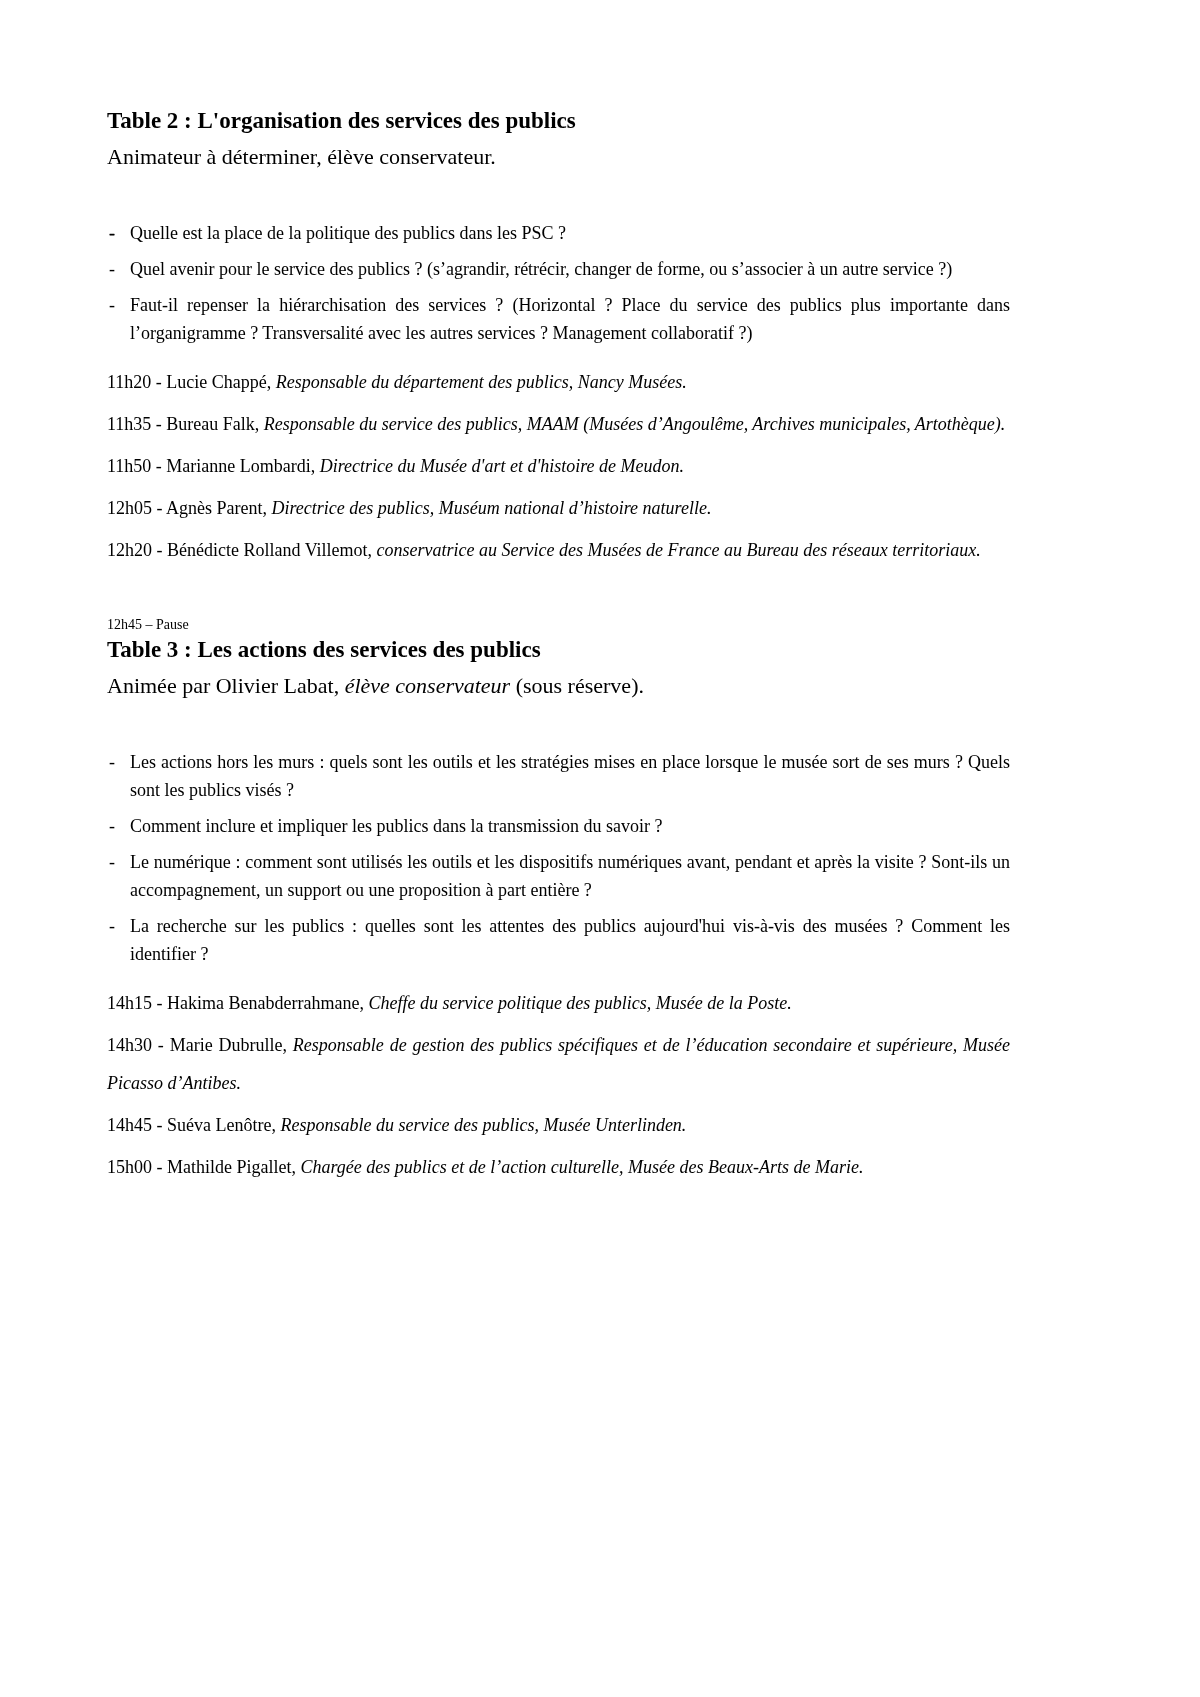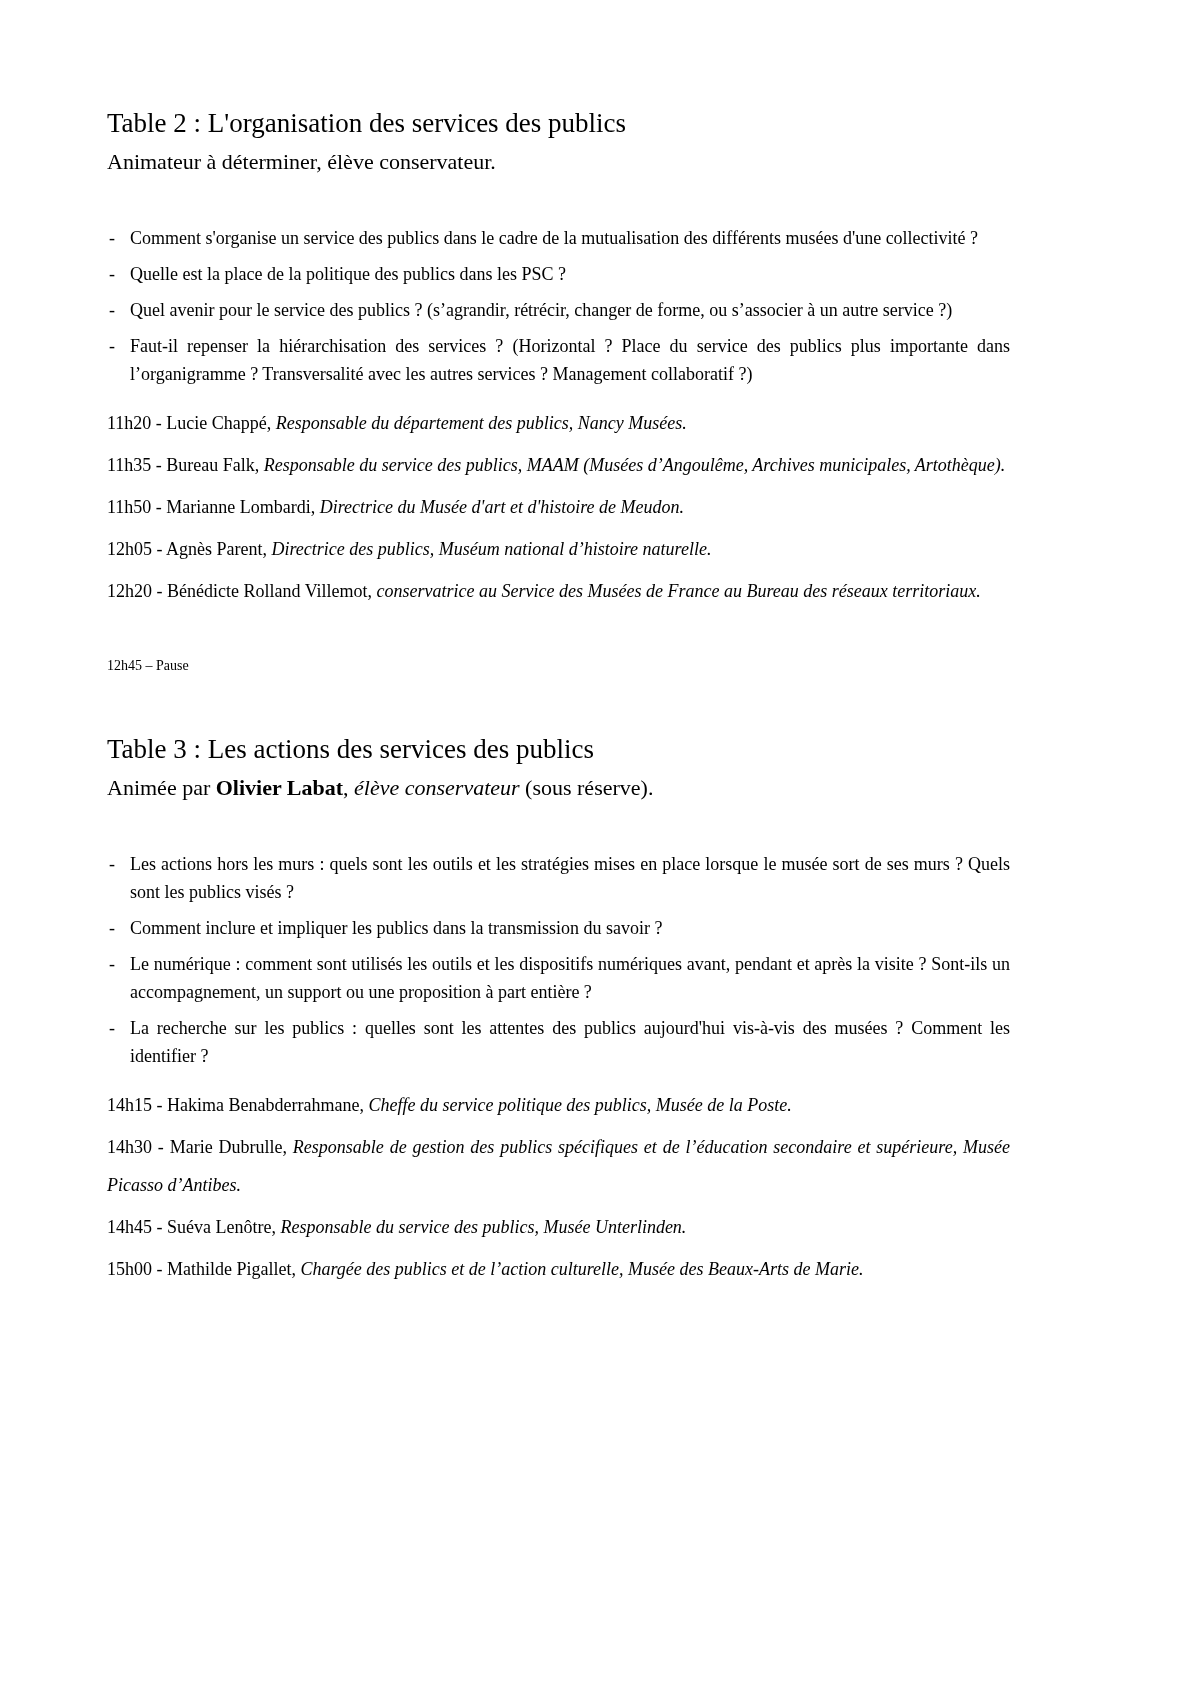--- a/index.html
+++ b/index.html
@@ -15,22 +15,22 @@
     -webkit-font-smoothing: antialiased;
   }
   .page {
     box-sizing: border-box;
     width: 1200px;
     min-height: 1697px;
     padding: 106px 190px 60px 107px;
     background: #ffffff;
   }
   .heading {
-    font-size: 27px;
-    font-weight: normal;
+    font-size: 23px;
+    font-weight: bold;
     margin: 0;
     line-height: 1.3;
   }
   .subtitle {
     font-size: 22px;
     margin: 5px 0 0 0;
     line-height: 1.45;
   }
   ul.bullets {
     list-style: none;
@@ -60,36 +60,35 @@
     text-align: justify;
   }
   .entry .name { font-weight: normal; }
   .entry .role { font-style: italic; }
   .pause {
     font-size: 14px;
     margin: 46px 0 0 0;
     line-height: 1.45;
   }
   .section-table3 {
-    margin-top: 56px;
   }
-  .subtitle .sub-name { font-weight: bold; }
+  .subtitle .sub-name { font-weight: normal; }
   .subtitle .sub-role { }
 </style>
 </head>
 <body>
 
 <div class="page">
 
   <section class="table-section">
     <h1 class="heading">Table 2 : L'organisation des services des publics</h1>
     <p class="subtitle">Animateur à déterminer, élève conservateur.</p>
 
     <ul class="bullets">
-      <li class="bullet"><span class="dash">-</span><span class="bullet-text">Comment s'organise un service des publics dans le cadre de la mutualisation des différents musées d'une collectivité ?</span></li>
+      <li class="bullet"><span class="dash">-</span></li>
       <li class="bullet"><span class="dash">-</span><span class="bullet-text">Quelle est la place de la politique des publics dans les PSC ?</span></li>
       <li class="bullet"><span class="dash">-</span><span class="bullet-text">Quel avenir pour le service des publics ? (s’agrandir, rétrécir, changer de forme, ou s’associer à un autre service ?)</span></li>
       <li class="bullet"><span class="dash">-</span><span class="bullet-text">Faut-il repenser la hiérarchisation des services ? (Horizontal ? Place du service des publics plus importante dans l’organigramme ? Transversalité avec les autres services ? Management collaboratif ?)</span></li>
     </ul>
 
     <div class="schedule">
       <p class="entry"><span class="time">11h20 - </span><b class="name">Lucie Chappé</b><span class="sep">, </span><i class="role">Responsable du département des publics, Nancy Musées.</i></p>
       <p class="entry"><span class="time">11h35 - </span><b class="name">Bureau Falk</b><span class="sep">, </span><i class="role">Responsable du service des publics, MAAM (Musées d’Angoulême, Archives municipales, Artothèque).</i></p>
       <p class="entry"><span class="time">11h50 - </span><b class="name">Marianne Lombardi,</b><span class="sep"> </span><i class="role">Directrice du Musée d'art et d'histoire de Meudon.</i></p>
       <p class="entry"><span class="time">12h05 - </span><b class="name">Agnès Parent,</b><span class="sep"> </span><i class="role">Directrice des publics, Muséum national d’histoire naturelle.</i></p>

